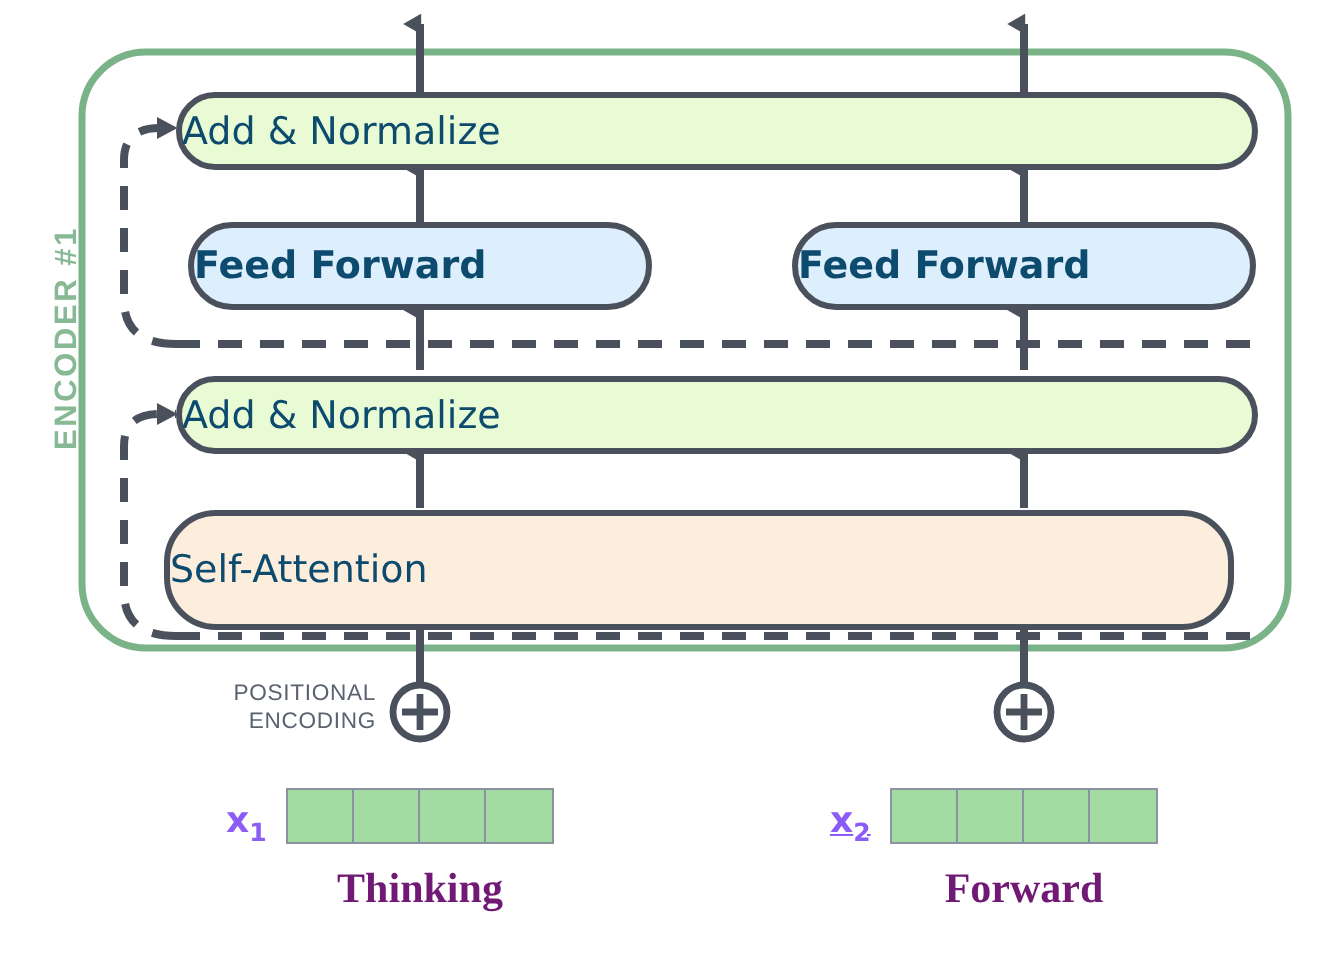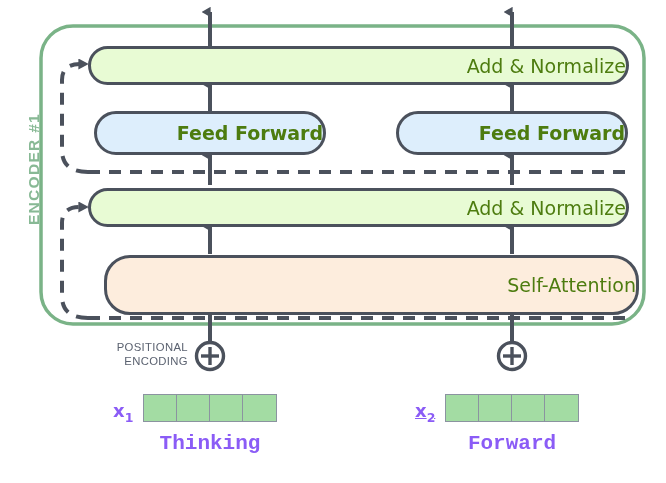--- a/index.html
+++ b/index.html
@@ -43,22 +43,22 @@
     white-space: nowrap;
   }
   
   .pill {
     position: absolute;
     box-sizing: border-box;
     border: 3.2px solid #4b515c;
     border-radius: 26px;
     display: flex;
     align-items: center;
-    justify-content: flex-end;
-    color: #4d7c0f;
+    justify-content: flex-start;
+    color: #0c4a6e;
     font-size: 19px;
     font-family: "DejaVu Sans", sans-serif;
     white-space: nowrap;
   }
   .pill-addnorm { background: #e8fbd4; }
   .pill-ffn     { background: #ddeefc; font-weight: bold; }
   .pill-attn    { background: #fdeddd; }
 
   
   .pe-label {
@@ -93,25 +93,25 @@
     color: #8b5cf6;
     font-size: 18px;
     font-weight: bold;
     font-family: "DejaVu Sans", sans-serif;
     white-space: nowrap;
   }
   .vec-label sub { font-size: 12.5px; font-weight: bold; }
 
   .word-label {
     position: absolute;
-    color: #8b5cf6;
+    color: #701a75;
     font-size: 21px;
     font-weight: bold;
     text-align: center;
-    font-family: Liberation Mono, monospace;
+    font-family: Liberation Serif, serif;
     white-space: nowrap;
   }
 </style>
 </head>
 <body>
 
 <div id="canvas">
 
   <svg class="layer" viewBox="0 0 666 483">
     <defs>
@@ -171,21 +171,21 @@
   </div>
 
   <div class="pill pill-ffn" style="left:396px; top:111px; width:232px; height:44px;">
     <span>Feed Forward</span>
   </div>
 
   <div class="pill pill-addnorm" style="left:88px; top:188px; width:541px; height:39px;">
     <span>Add &amp; Normalize</span>
   </div>
 
-  <div class="pill pill-attn" style="left:104px; top:255px; width:535px; height:60px;">
+  <div class="pill pill-attn" style="left:82px; top:255px; width:535px; height:60px;">
     <span>Self-Attention</span>
   </div>
 
   <div class="pe-label" style="left:95px; top:341px; width:93px;">
     <div>POSITIONAL</div>
     <div>ENCODING</div>
   </div>
 
   <div class="vec-label" style="left:113px; top:400px;">
     <span>x</span><sub>1</sub>

